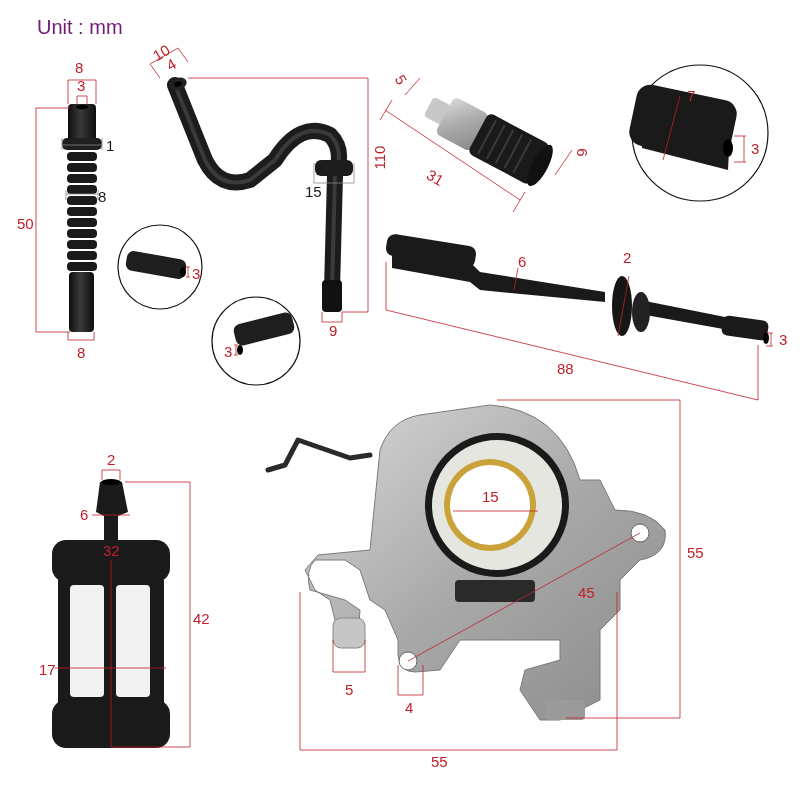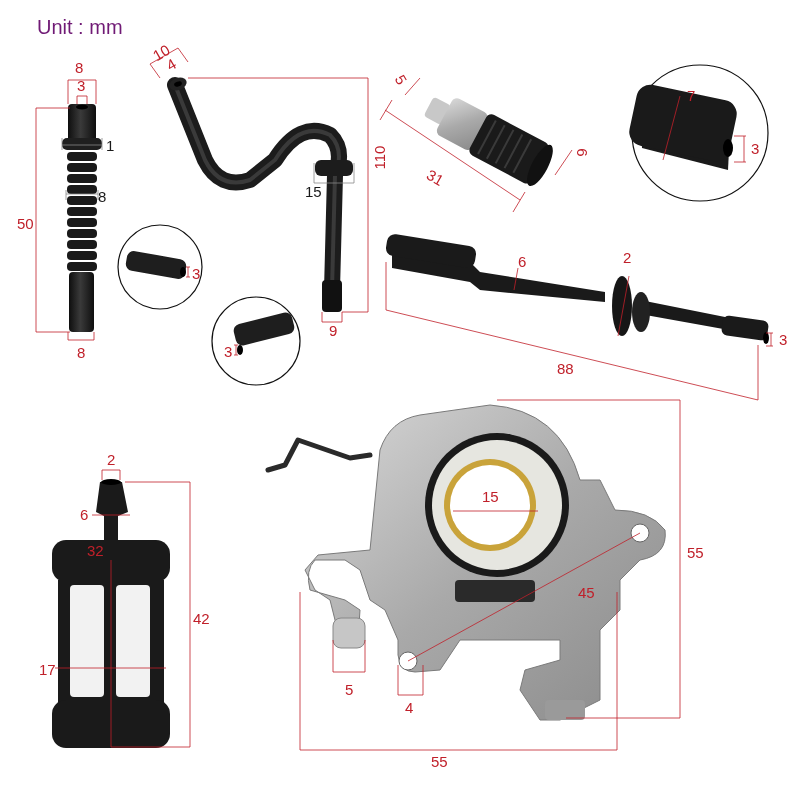--- a/index.html
+++ b/index.html
@@ -198,21 +198,21 @@
   <span class="lbl red" style="left:687px;top:88px;">7</span>
   <span class="lbl red" style="left:751px;top:141px;">3</span>
 
   <span class="lbl red" style="left:518px;top:254px;">6</span>
   <span class="lbl red" style="left:623px;top:250px;">2</span>
   <span class="lbl red" style="left:557px;top:361px;">88</span>
   <span class="lbl red" style="left:779px;top:332px;">3</span>
 
   <span class="lbl red" style="left:107px;top:452px;">2</span>
   <span class="lbl red" style="left:80px;top:507px;">6</span>
-  <span class="lbl red" style="left:87px;top:543px;">32</span>
+  <span class="lbl red" style="left:103px;top:543px;">32</span>
   <span class="lbl red" style="left:193px;top:611px;text-align:right;">42</span>
   <span class="lbl red" style="left:39px;top:662px;">17</span>
 
   <span class="lbl red" style="left:482px;top:489px;">15</span>
   <span class="lbl red" style="left:547px;top:585px;margin-left:31px;">45</span>
   <span class="lbl red" style="left:687px;top:545px;">55</span>
   <span class="lbl red" style="left:431px;top:754px;">55</span>
   <span class="lbl red" style="left:345px;top:682px;">5</span>
   <span class="lbl red" style="left:405px;top:700px;">4</span>
 

